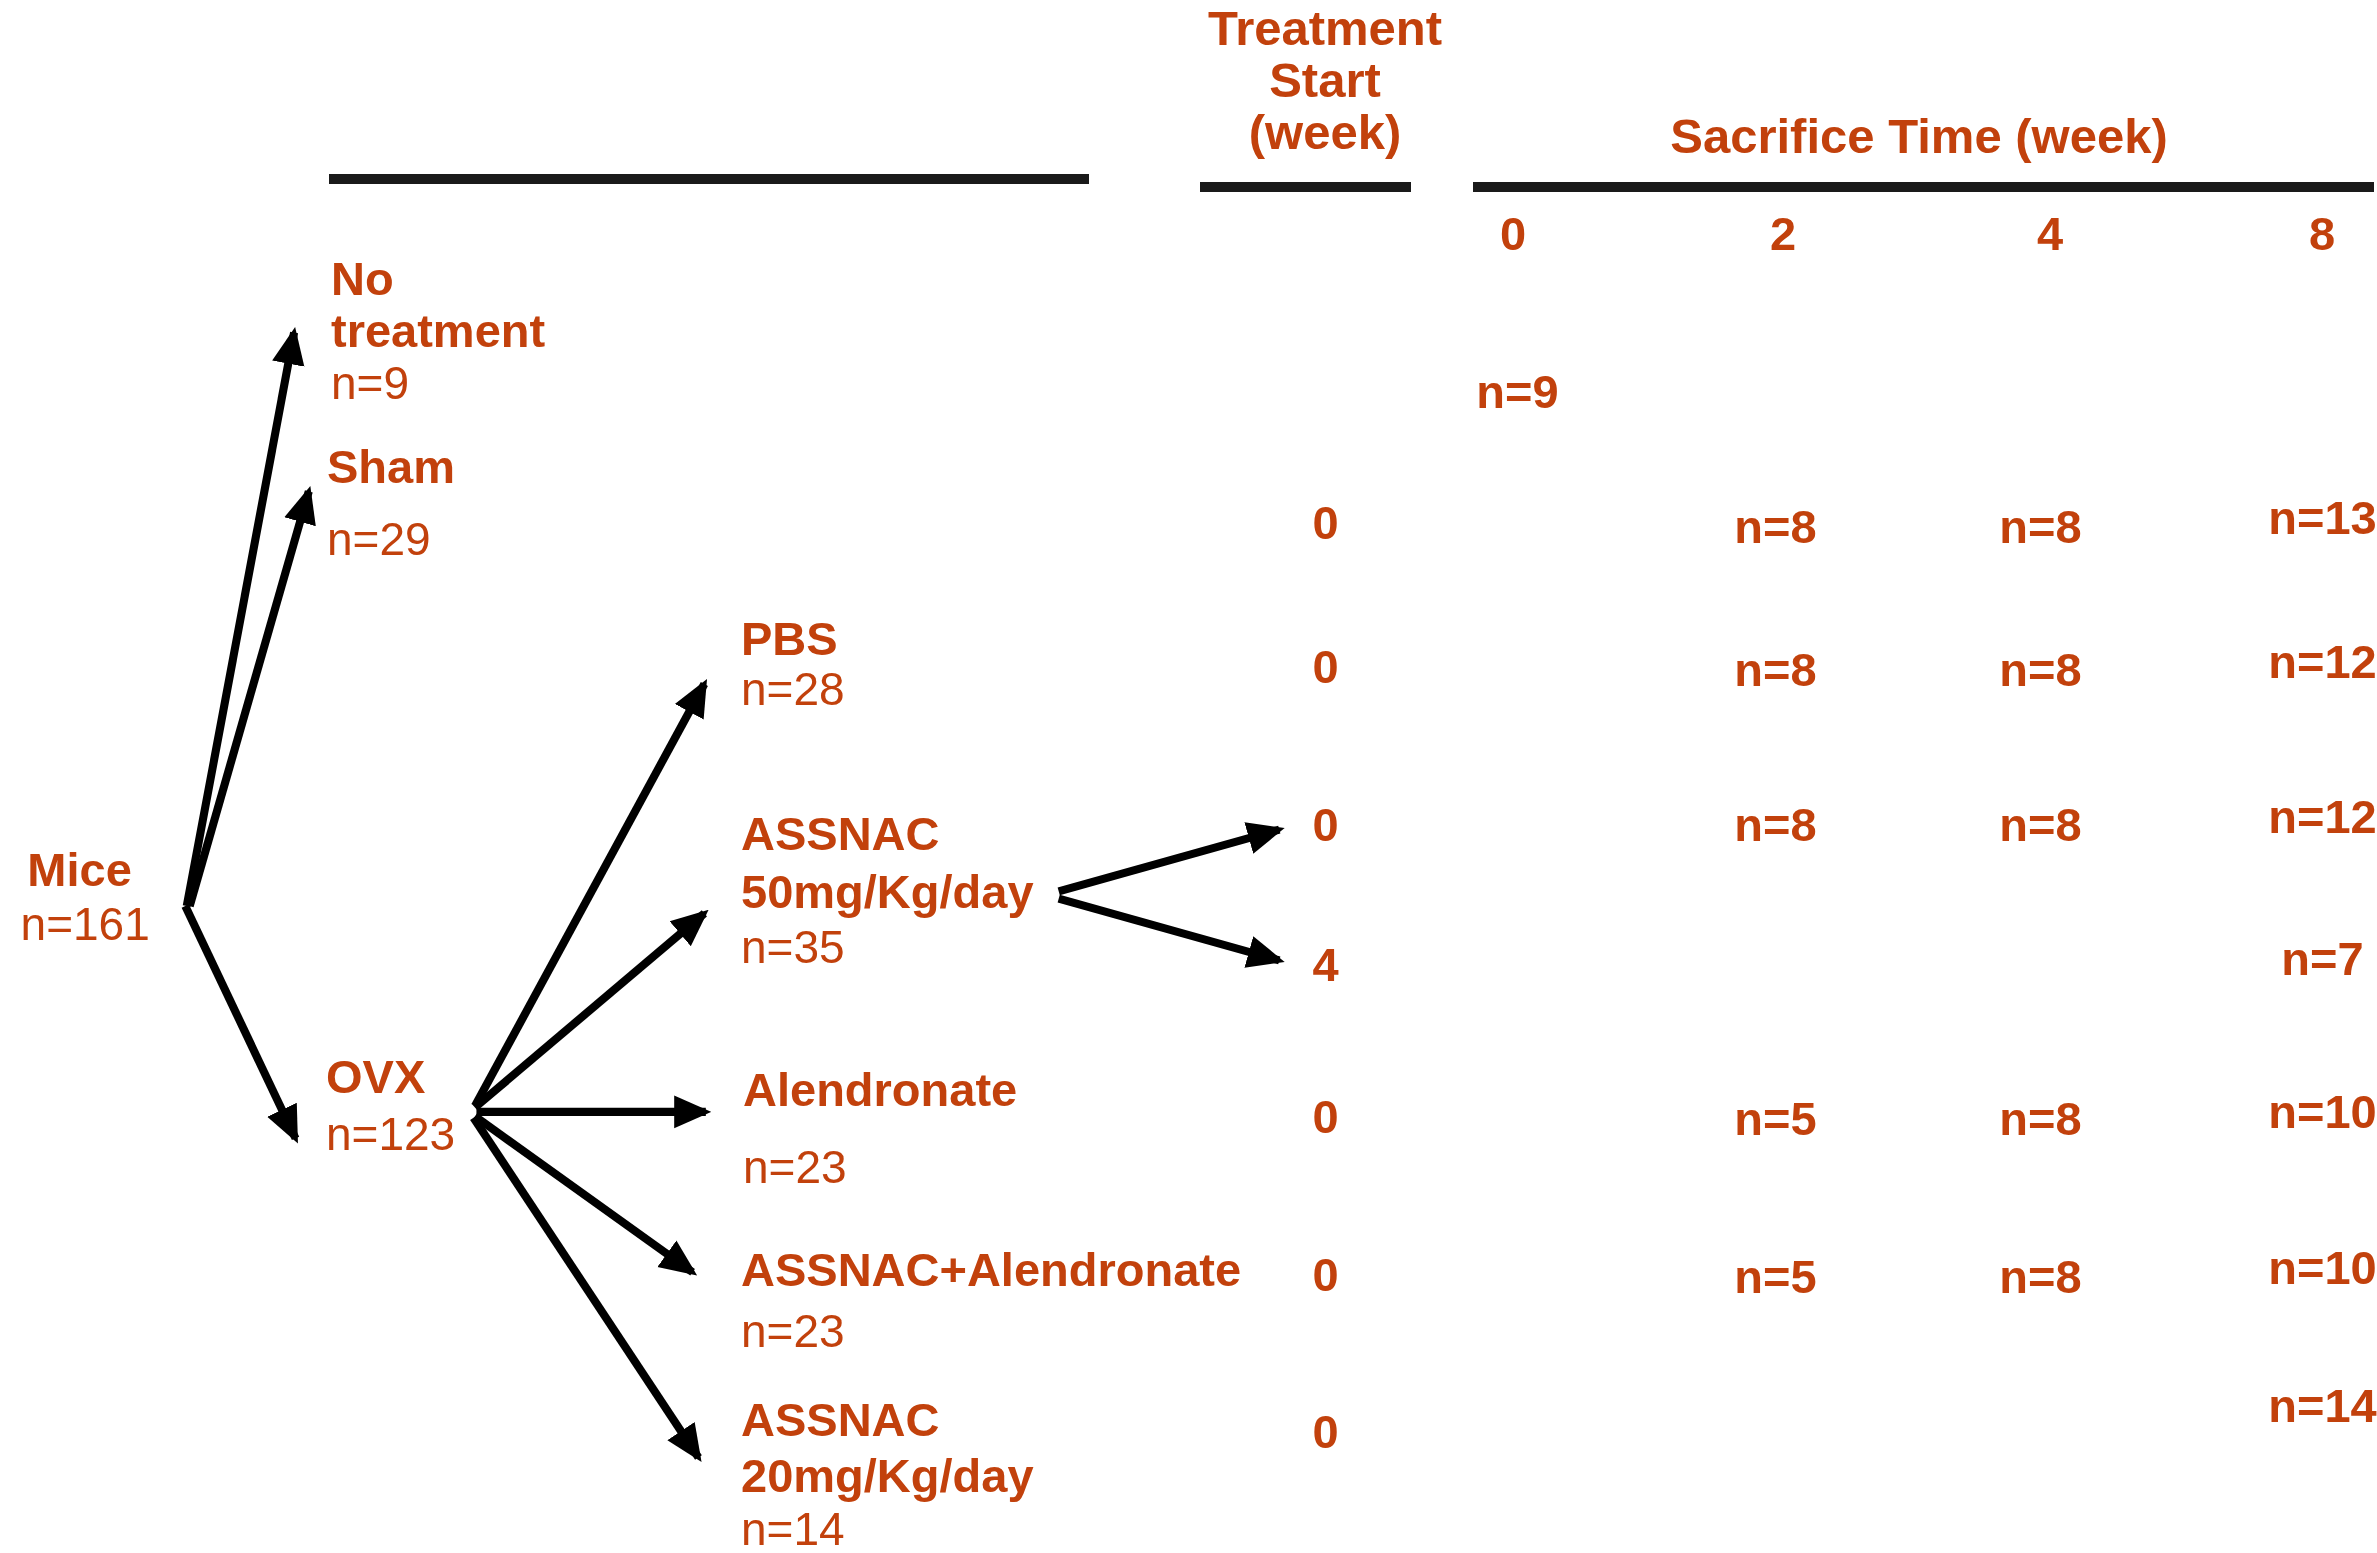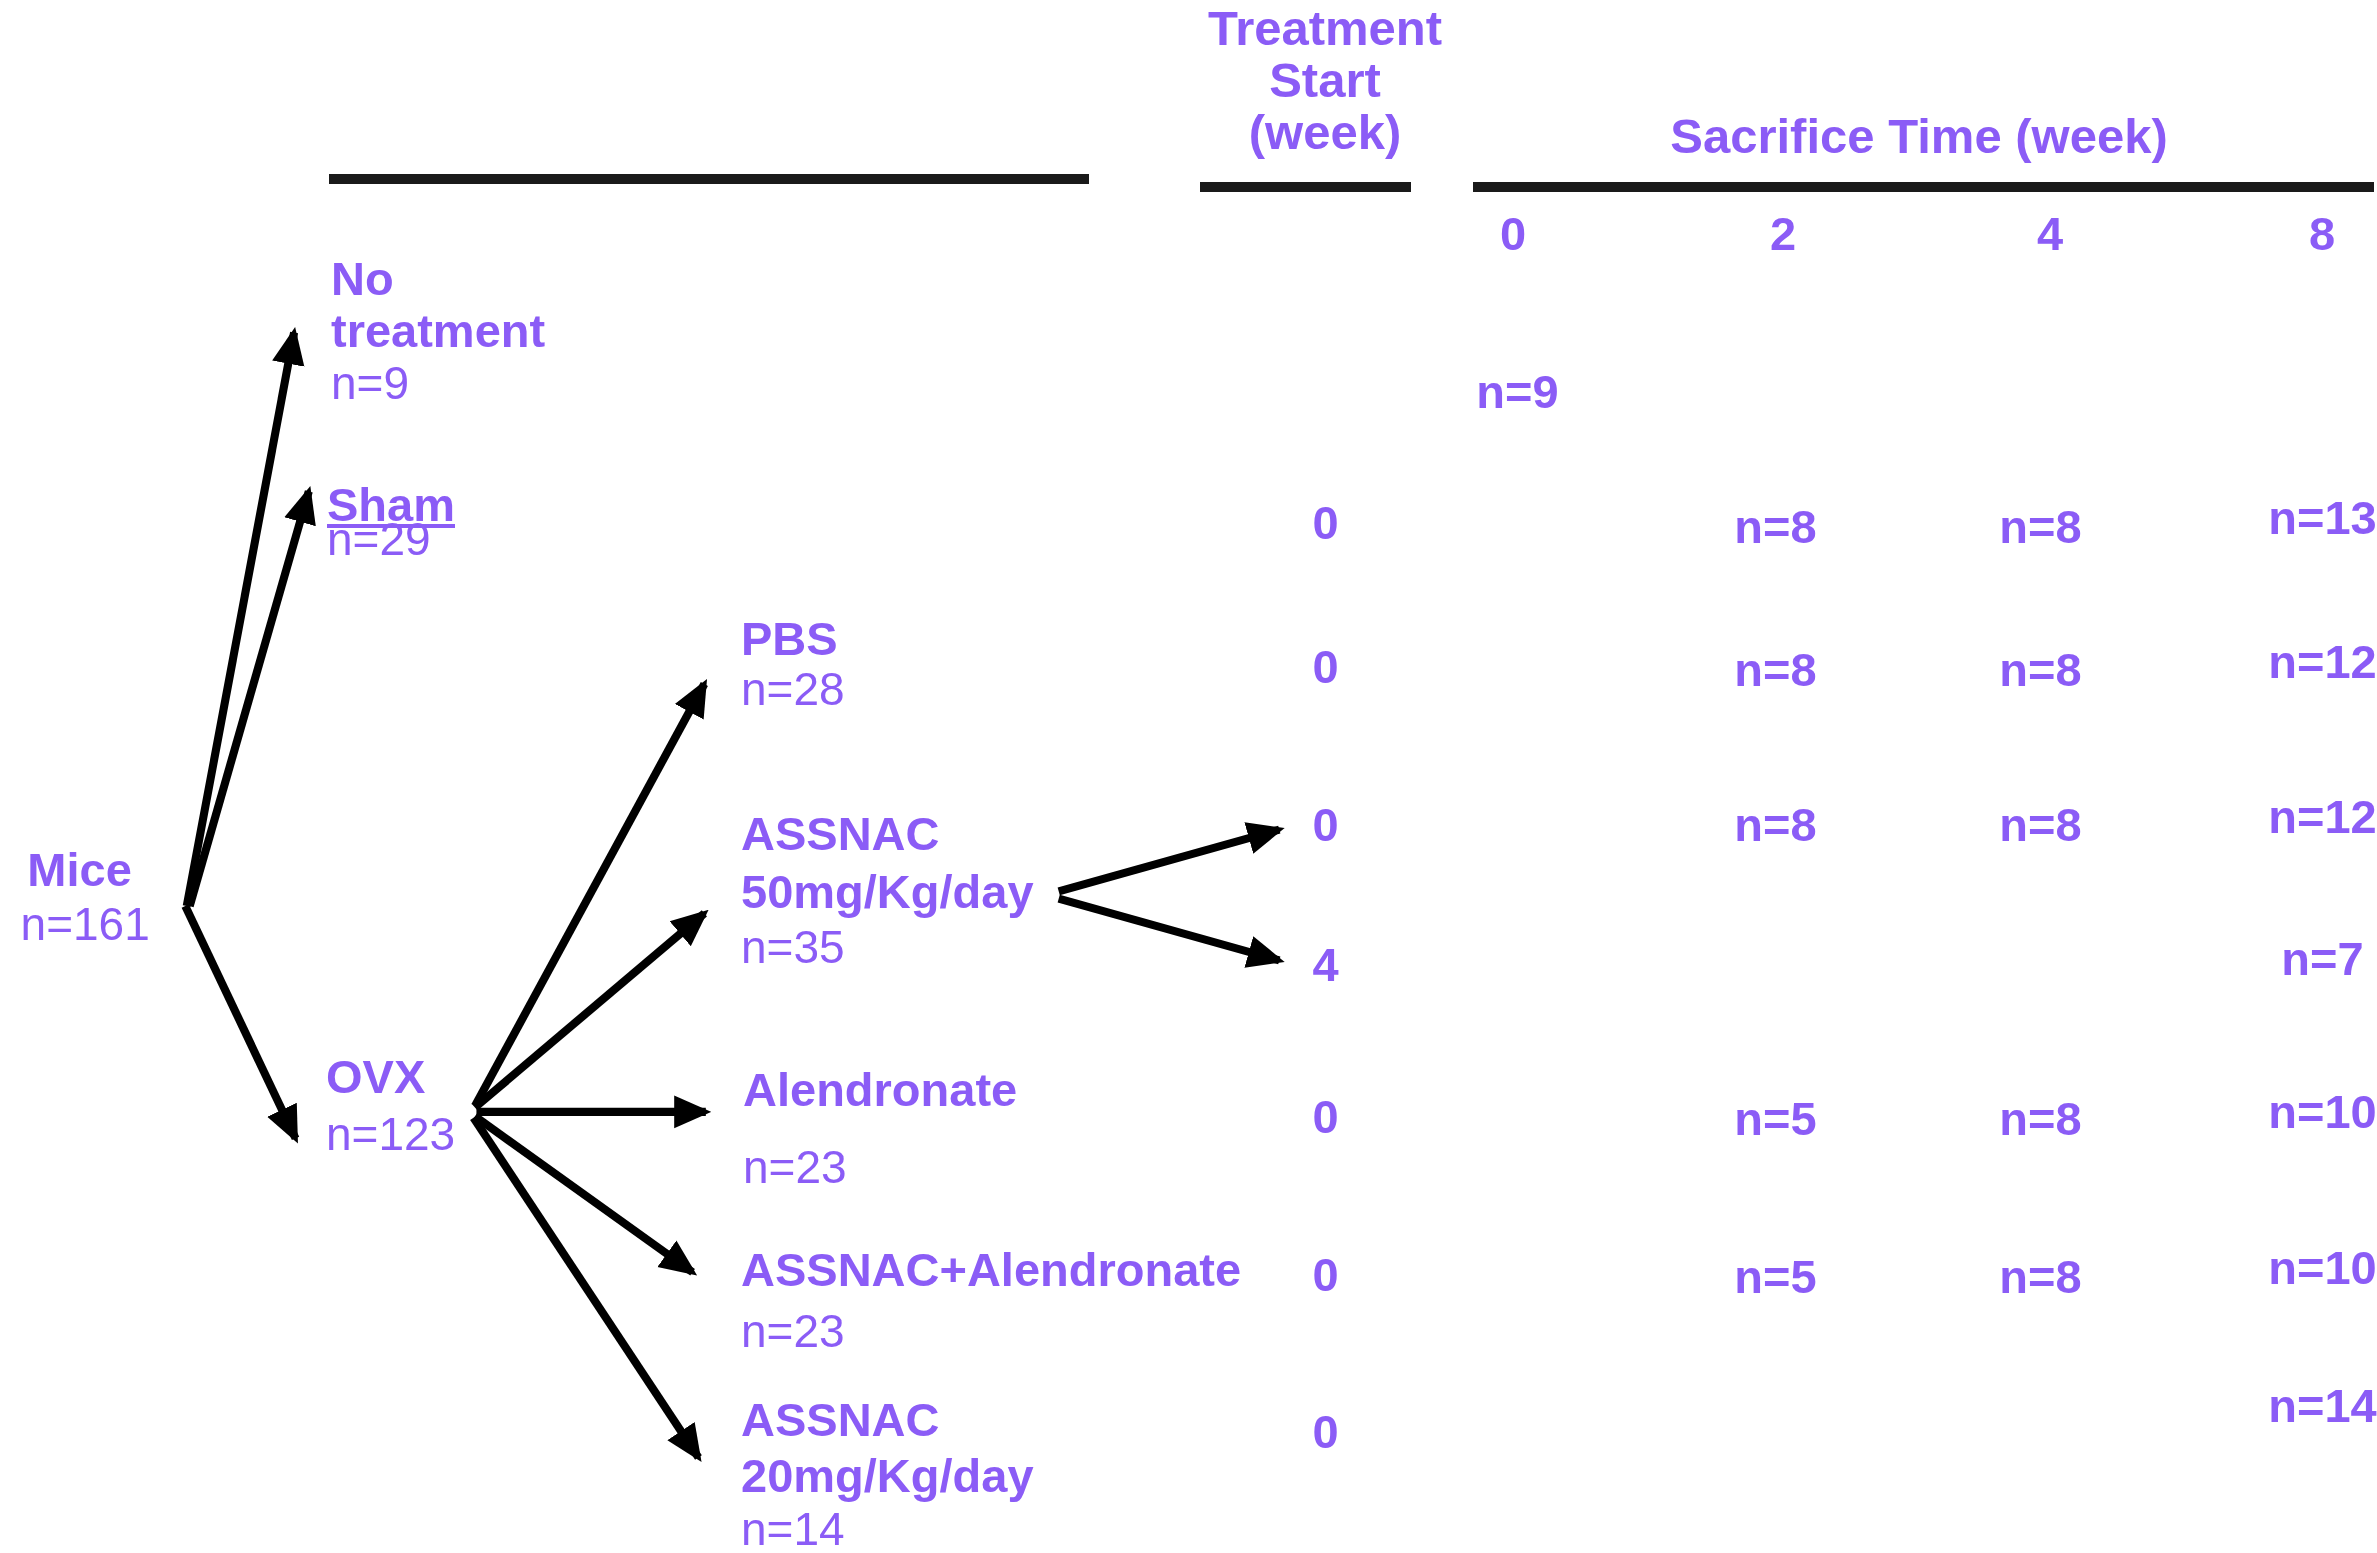--- a/index.html
+++ b/index.html
@@ -1,18 +1,18 @@
 <!DOCTYPE html>
 <html style="font-size:11.8px"><head>
 <meta charset="utf-8">
 <style>
   html,body{margin:0;padding:0;background:#ffffff;}
   #canvas{position:relative;width:2377px;height:1554px;background:#ffffff;
           font-family:"Liberation Sans", sans-serif;color:#000;overflow:hidden;}
-  .t{position:absolute;white-space:nowrap;line-height:1;color:#8b5cf6;}
+  .t{position:absolute;white-space:nowrap;line-height:1;color:#c2410c;}
   .b{font-weight:bold;}
   .c{text-align:center;}
   .f64{font-size:47px;}
   .f62{font-size:46px;}
   .f66{font-size:49px;}
   .rule{position:absolute;background:#1a1a1a;height:10.3px;}
   svg.arrows{position:absolute;left:0;top:0;width:2377px;height:1554px;}
   svg.arrows line{stroke:#000;stroke-width:11;}
 </style>
 </head>
@@ -53,21 +53,21 @@
   <div class="t b f64 c" style="left:1991px;top:210px;width:118px;">4</div>
   <div class="t b f64 c" style="left:2263px;top:210px;width:118px;">8</div>
 
   <div class="t b f64 c" style="left:20.6px;top:846px;width:118px;">Mice</div>
   <div class="t f62 c" style="left:20.6px;top:901px;width:118px;">n=161</div>
 
   <div class="t b f64" style="left:331px;top:255px;">No</div>
   <div class="t b f64" style="left:331px;top:307px;">treatment</div>
   <div class="t f62" style="left:331px;top:360px;">n=9</div>
 
-  <div class="t b f64" style="left:327px;top:481px;text-decoration:underline;">Sham</div>
+  <div class="t b f64" style="left:327px;top:443px;">Sham</div>
   <div class="t f62" style="left:327px;top:516px;">n=29</div>
 
   <div class="t b f64" style="left:326px;top:1053px;">OVX</div>
   <div class="t f62" style="left:326px;top:1111px;">n=123</div>
 
   <div class="t b f64" style="left:741px;top:615px;">PBS</div>
   <div class="t f62" style="left:741px;top:666px;text-align:center;">n=28</div>
 
   <div class="t b f64" style="left:741px;top:810px;">ASSNAC</div>
   <div class="t b f64" style="left:741px;top:868px;">50mg/Kg/day</div>

